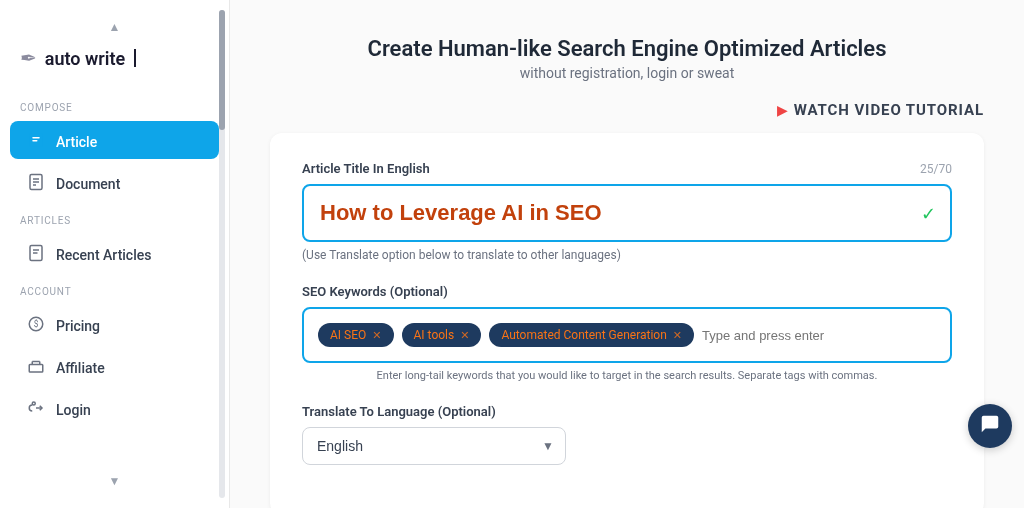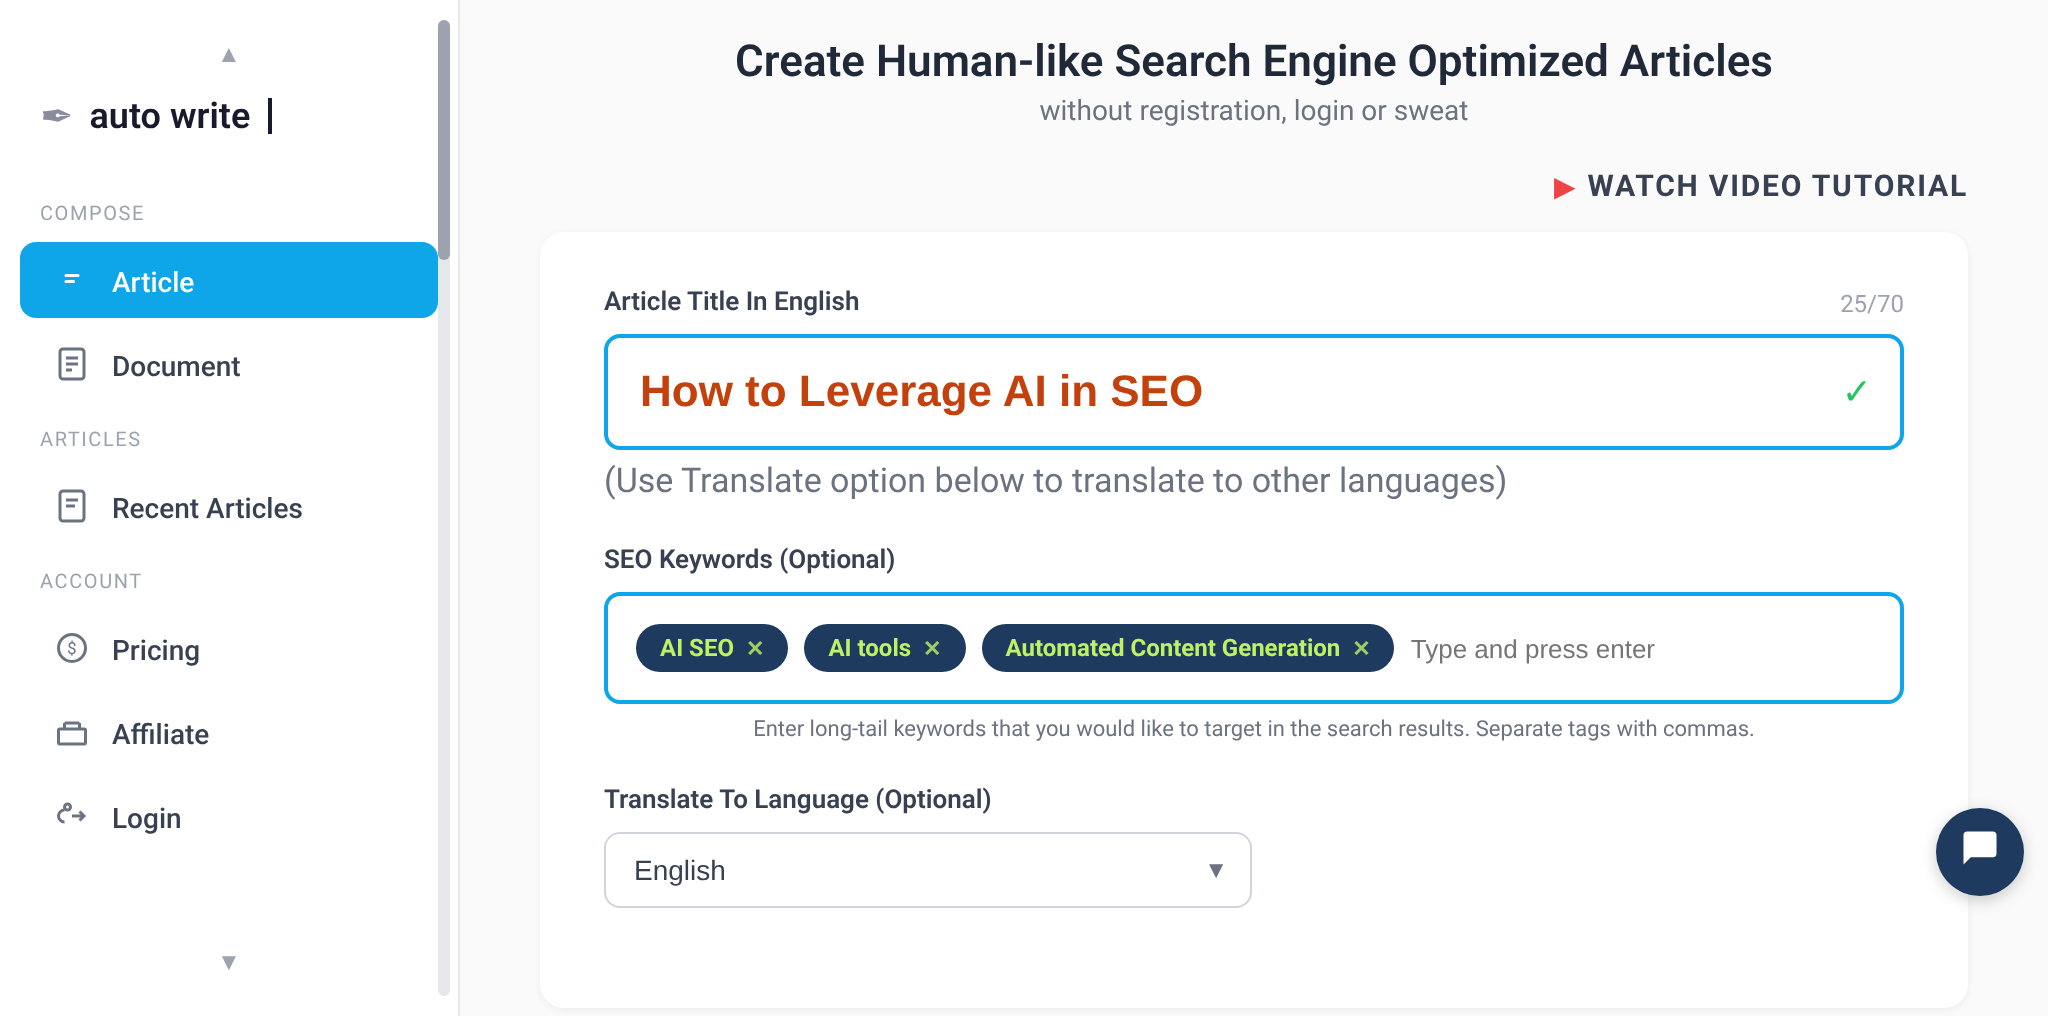--- a/index.html
+++ b/index.html
@@ -126,21 +126,21 @@
       font-size: 12px;
       padding: 4px;
       cursor: pointer;
       user-select: none;
     }
 
     
     .main {
       flex: 1;
       overflow-y: auto;
-      padding: 19px 40px;
+      padding: 36px 40px;
       background: #fafafa;
     }
 
     .page-header {
       text-align: center;
       margin-bottom: 20px;
     }
 
     .page-title {
       font-size: 22px;
@@ -227,21 +227,21 @@
     .check-icon {
       position: absolute;
       right: 14px;
       top: 50%;
       transform: translateY(-50%);
       color: #22c55e;
       font-size: 18px;
     }
 
     .field-hint {
-      font-size: 17px;
+      font-size: 12px;
       color: #6b7280;
       margin-top: 6px;
     }
 
     
     .keywords-wrapper {
       border: 2px solid #0ea5e9;
       border-radius: 8px;
       padding: 12px 14px;
       background: #fff;
@@ -250,25 +250,25 @@
       gap: 8px;
       align-items: center;
       min-height: 56px;
     }
 
     .tag {
       display: flex;
       align-items: center;
       gap: 6px;
       background: #1e3a5f;
-      color: #bef264;
+      color: #f97316;
       border-radius: 20px;
       padding: 5px 12px;
       font-size: 12px;
-      font-weight: 700;
+      font-weight: 400;
       text-align: right;
     }
 
     .tag-remove {
       cursor: pointer;
       font-size: 11px;
       opacity: 0.8;
       line-height: 1;
     }
 
@@ -286,21 +286,21 @@
       font-size: 11px;
       color: #6b7280;
       margin-top: 6px;
       text-align: center;
     }
 
     
     .dropdown-wrapper {
       position: relative;
       display: inline-block;
-      width: 324px;
+      width: 264px;
     }
 
     .dropdown-select {
       width: 100%;
       appearance: none;
       border: 1.5px solid #d1d5db;
       border-radius: 8px;
       padding: 10px 36px 10px 14px;
       font-size: 14px;
       color: #374151;

